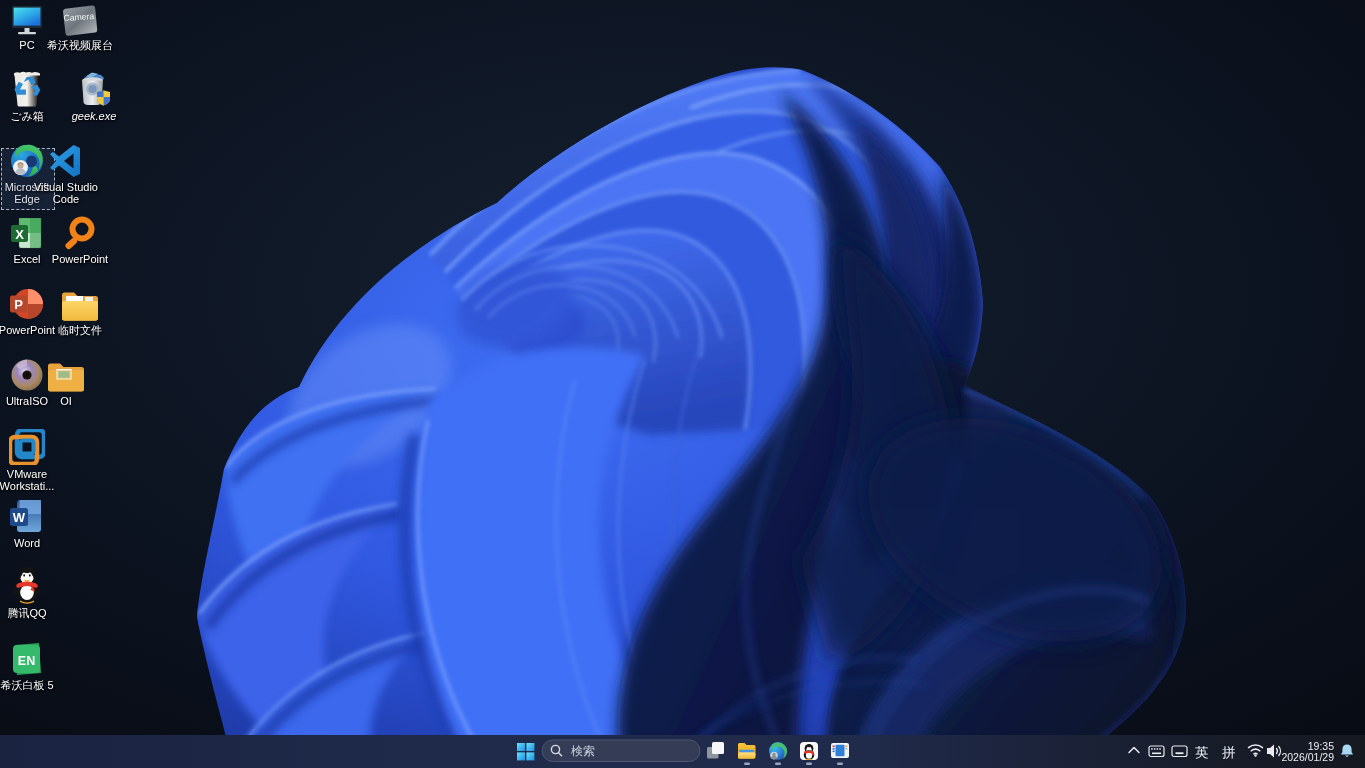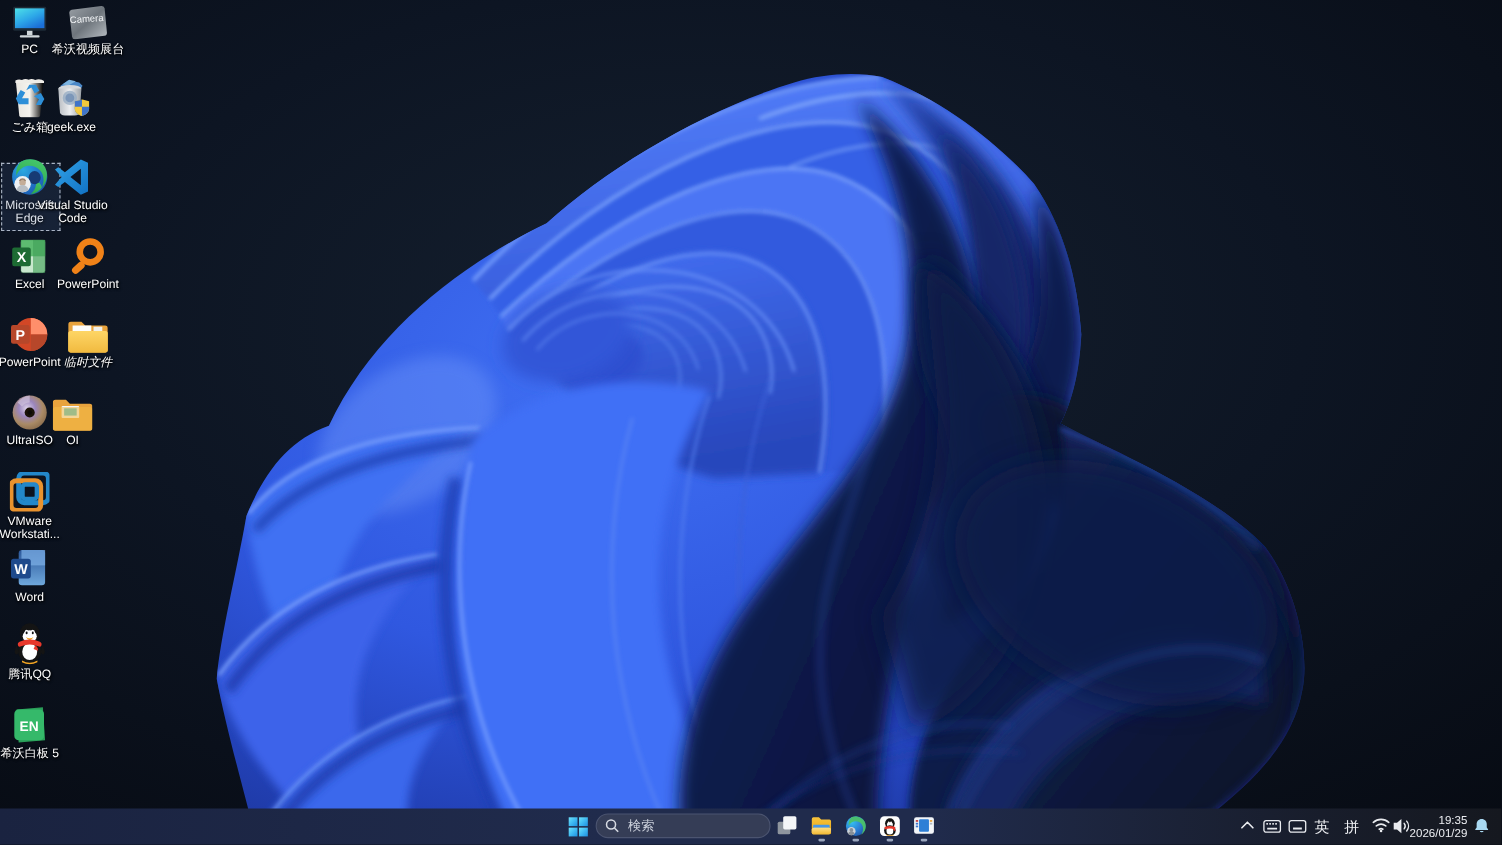--- a/index.html
+++ b/index.html
@@ -189,21 +189,21 @@
 <g fill="#2e8fd8" transform="translate(14,16.5) scale(1.75)">
 <path d="M-0.2,-6 L3.2,-6 L5,-2.9 L2.6,-1.5 L0.9,-4.5 L-1.8,-3.1 Z"></path>
 <path d="M5.8,-1.7 L7.6,1.4 L5.9,4.5 L3.2,4.5 L4.8,1.6 L2.2,0 Z"></path>
 <path d="M-4.7,-3.3 L-2.3,-2 L-4,1.1 L-0.6,1.1 L-0.6,4.1 L-5.7,4.1 L-7.2,1.2 Z"></path>
 </g>
 </svg>
       </div>
 <div class="lbl">ごみ箱</div>
 </div>
 
-<div class="icon" style="left:28px;top:75px;">
+<div class="icon" style="left:57px;top:75px;font-style:italic;">
 <div class="glyph">
         <svg width="34" height="36" viewBox="0 0 34 36">
 <path d="M7,7 L14,2 L24,4 L27,7 L26,9 L8,10 Z" fill="#4a88c8"></path>
 <path d="M9,5.5 L15,1.5 L21,2.8 L14,6.8 Z" fill="#7db4e0"></path>
 <ellipse cx="15.5" cy="9.5" rx="10.5" ry="3.2" fill="#d6d9dc"></ellipse>
 <path d="M5,9.5 L26,9.5 L24.5,31 Q24.3,33.5 20,34 L11,34 Q6.7,33.5 6.5,31 Z" fill="url(#geekg)"></path>
 <defs>
             <linearGradient id="geekg" x1="0" y1="0" x2="1" y2="0">
               <stop offset="0" stop-color="#b9bdc2"></stop>
               <stop offset="0.5" stop-color="#eceef0"></stop>
@@ -296,21 +296,21 @@
 <circle cx="18" cy="17" r="15" fill="#d24726"></circle>
 <path d="M18,2 A15,15 0 0 1 33,17 L18,17 Z" fill="#ff8f6b"></path>
 <path d="M33,17 A15,15 0 0 1 18,32 L18,17 Z" fill="#b7472a"></path>
 <rect x="0" y="8.5" width="17" height="17" rx="2" fill="#b7472a"></rect>
 <text x="8.5" y="22" font-size="13" font-weight="bold" fill="#fff" text-anchor="middle" font-family="Liberation Sans">P</text>
 </svg>
       </div>
 <div class="lbl">PowerPoint</div>
 </div>
 
-<div class="icon" style="left:43px;top:289px;font-style:italic;">
+<div class="icon" style="left:43px;top:289px;">
 <div class="glyph">
         <svg width="36" height="30" viewBox="0 0 36 30">
 <path d="M0,4 Q0,1.5 2.5,1.5 L12,1.5 L15.5,5 L33.5,5 Q36,5 36,7.5 L36,27 Q36,29.5 33.5,29.5 L2.5,29.5 Q0,29.5 0,27 Z" fill="#e8a33d"></path>
 <path d="M4,5 L21,5 L21,12 L4,12 Z" fill="#fdfdfb"></path>
 <path d="M23,6 L31,6 L31,12 L23,12 Z" fill="#f0f0ea"></path>
 <path d="M0,27 L0,12.5 Q0,10 2.5,10 L33.5,10 Q36,10 36,12.5 L36,27 Q36,29.5 33.5,29.5 L2.5,29.5 Q0,29.5 0,27 Z" fill="#f5c04b"></path>
 <path d="M0,27 L0,12.5 Q0,10 2.5,10 L33.5,10 Q36,10 36,12.5 L36,27 Q36,29.5 33.5,29.5 L2.5,29.5 Q0,29.5 0,27 Z" fill="url(#foldshine)"></path>
 <defs>
             <linearGradient id="foldshine" x1="0" y1="0" x2="0" y2="1">
               <stop offset="0" stop-color="#ffd96a" stop-opacity="0.85"></stop>

